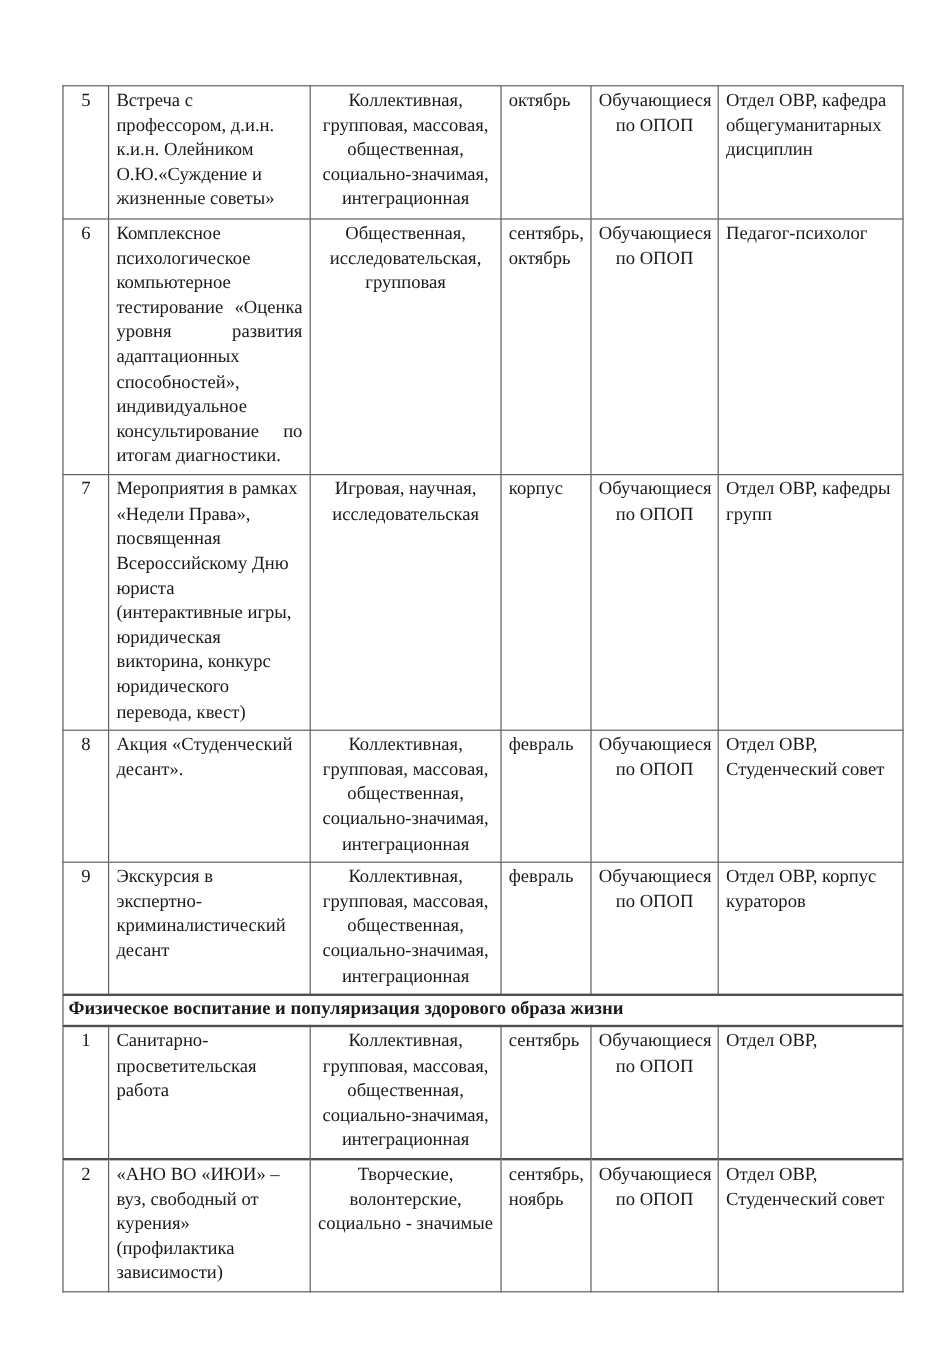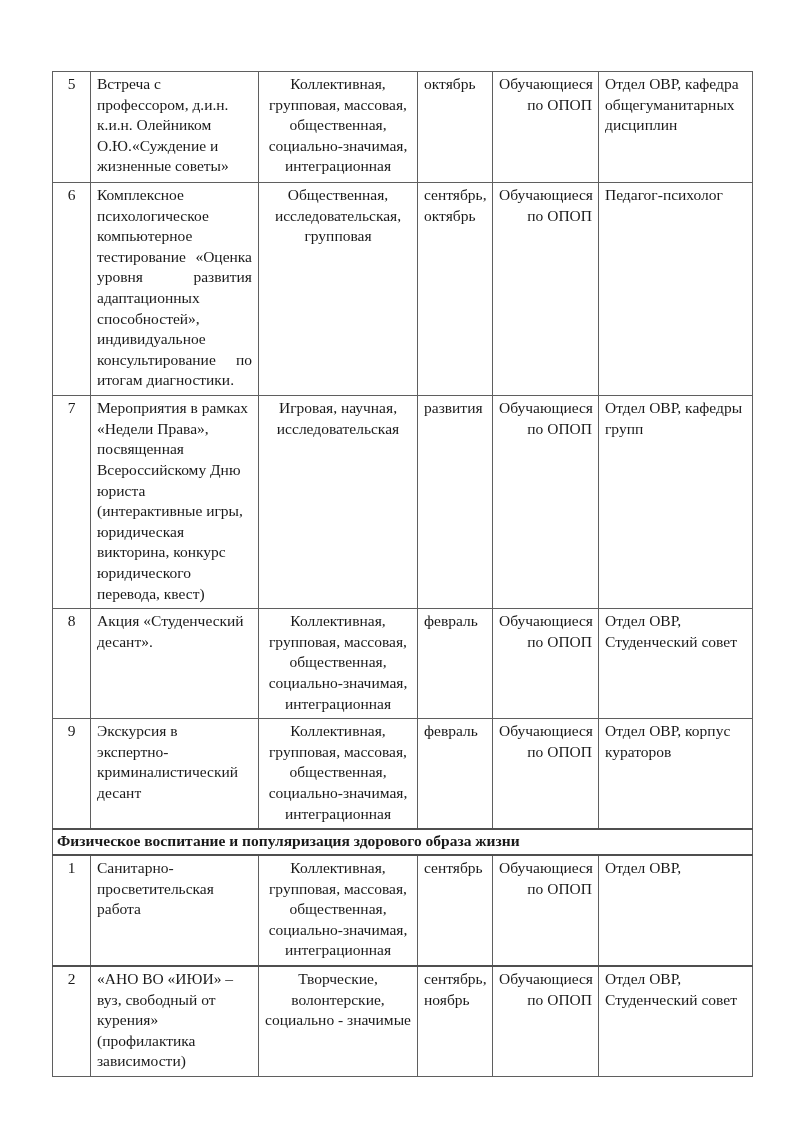--- a/index.html
+++ b/index.html
@@ -35,21 +35,21 @@
   }
   td.c-num {
     text-align: center;
     padding-left: 2px;
     padding-right: 2px;
   }
   td.c-event { text-align: left; padding-left: 7px; margin-left: 48px; }
   td.c-event.just { text-align: justify; }
   td.c-forms { text-align: center; margin-left: 16px; }
   td.c-month { text-align: left; margin-left: 40px; }
-  td.c-part  { text-align: right; padding-left: 5px; padding-right: 4px; }
+  td.c-part  { text-align: center; padding-left: 5px; padding-right: 4px; }
   td.c-resp  { text-align: left; margin-left: 30px; }
 
   tr.h-r5  { height: 111px; }
   tr.h-r6  { height: 191px; }
   tr.h-r7  { height: 170px; }
   tr.h-r8  { height: 96px; }
   tr.h-r9  { height: 96px; }
   tr.h-r10 { height: 60px; }
   tr.h-sec { height: 24px; }
   tr.h-s1  { height: 95px; }
@@ -93,21 +93,21 @@
         <td class="c-forms">Общественная, исследовательская, групповая</td>
         <td class="c-month">сентябрь, октябрь</td>
         <td class="c-part">Обучающиеся по ОПОП</td>
         <td class="c-resp">Педагог-психолог</td>
       </tr>
 
       <tr class="h-r7">
         <td class="c-num">7</td>
         <td class="c-event">Мероприятия в рамках «Недели Права», посвященная Всероссийскому Дню юриста (интерактивные игры, юридическая викторина, конкурс юридического перевода, квест)</td>
         <td class="c-forms">Игровая, научная, исследовательская</td>
-        <td class="c-month">развития</td>
+        <td class="c-month">корпус</td>
         <td class="c-part">Обучающиеся по ОПОП</td>
         <td class="c-resp">Отдел ОВР, кафедры групп</td>
       </tr>
 
       <tr class="h-r8">
         <td class="c-num">8</td>
         <td class="c-event">Акция «Студенческий десант».</td>
         <td class="c-forms">Коллективная, групповая, массовая, общественная, социально-значимая, интеграционная</td>
         <td class="c-month">февраль</td>
         <td class="c-part">Обучающиеся по ОПОП</td>

